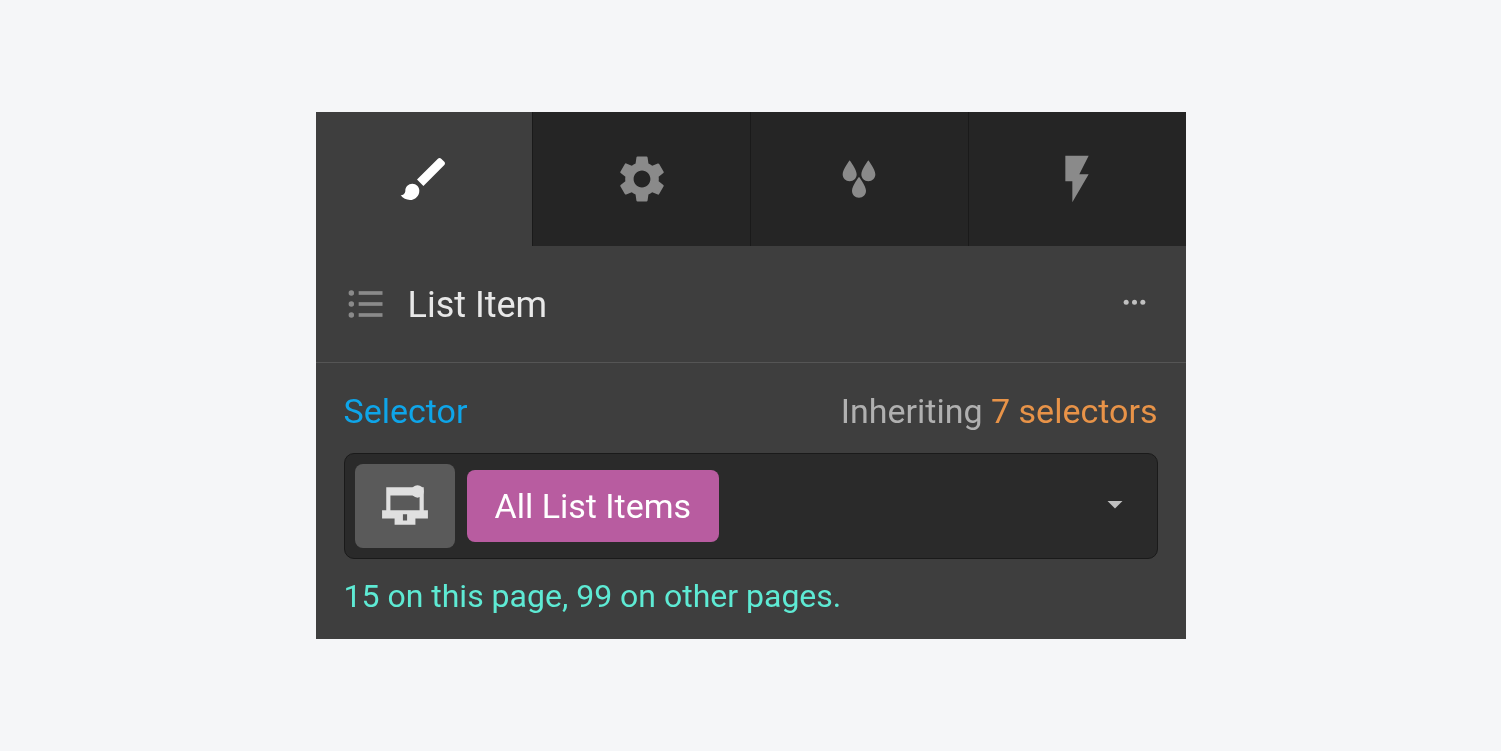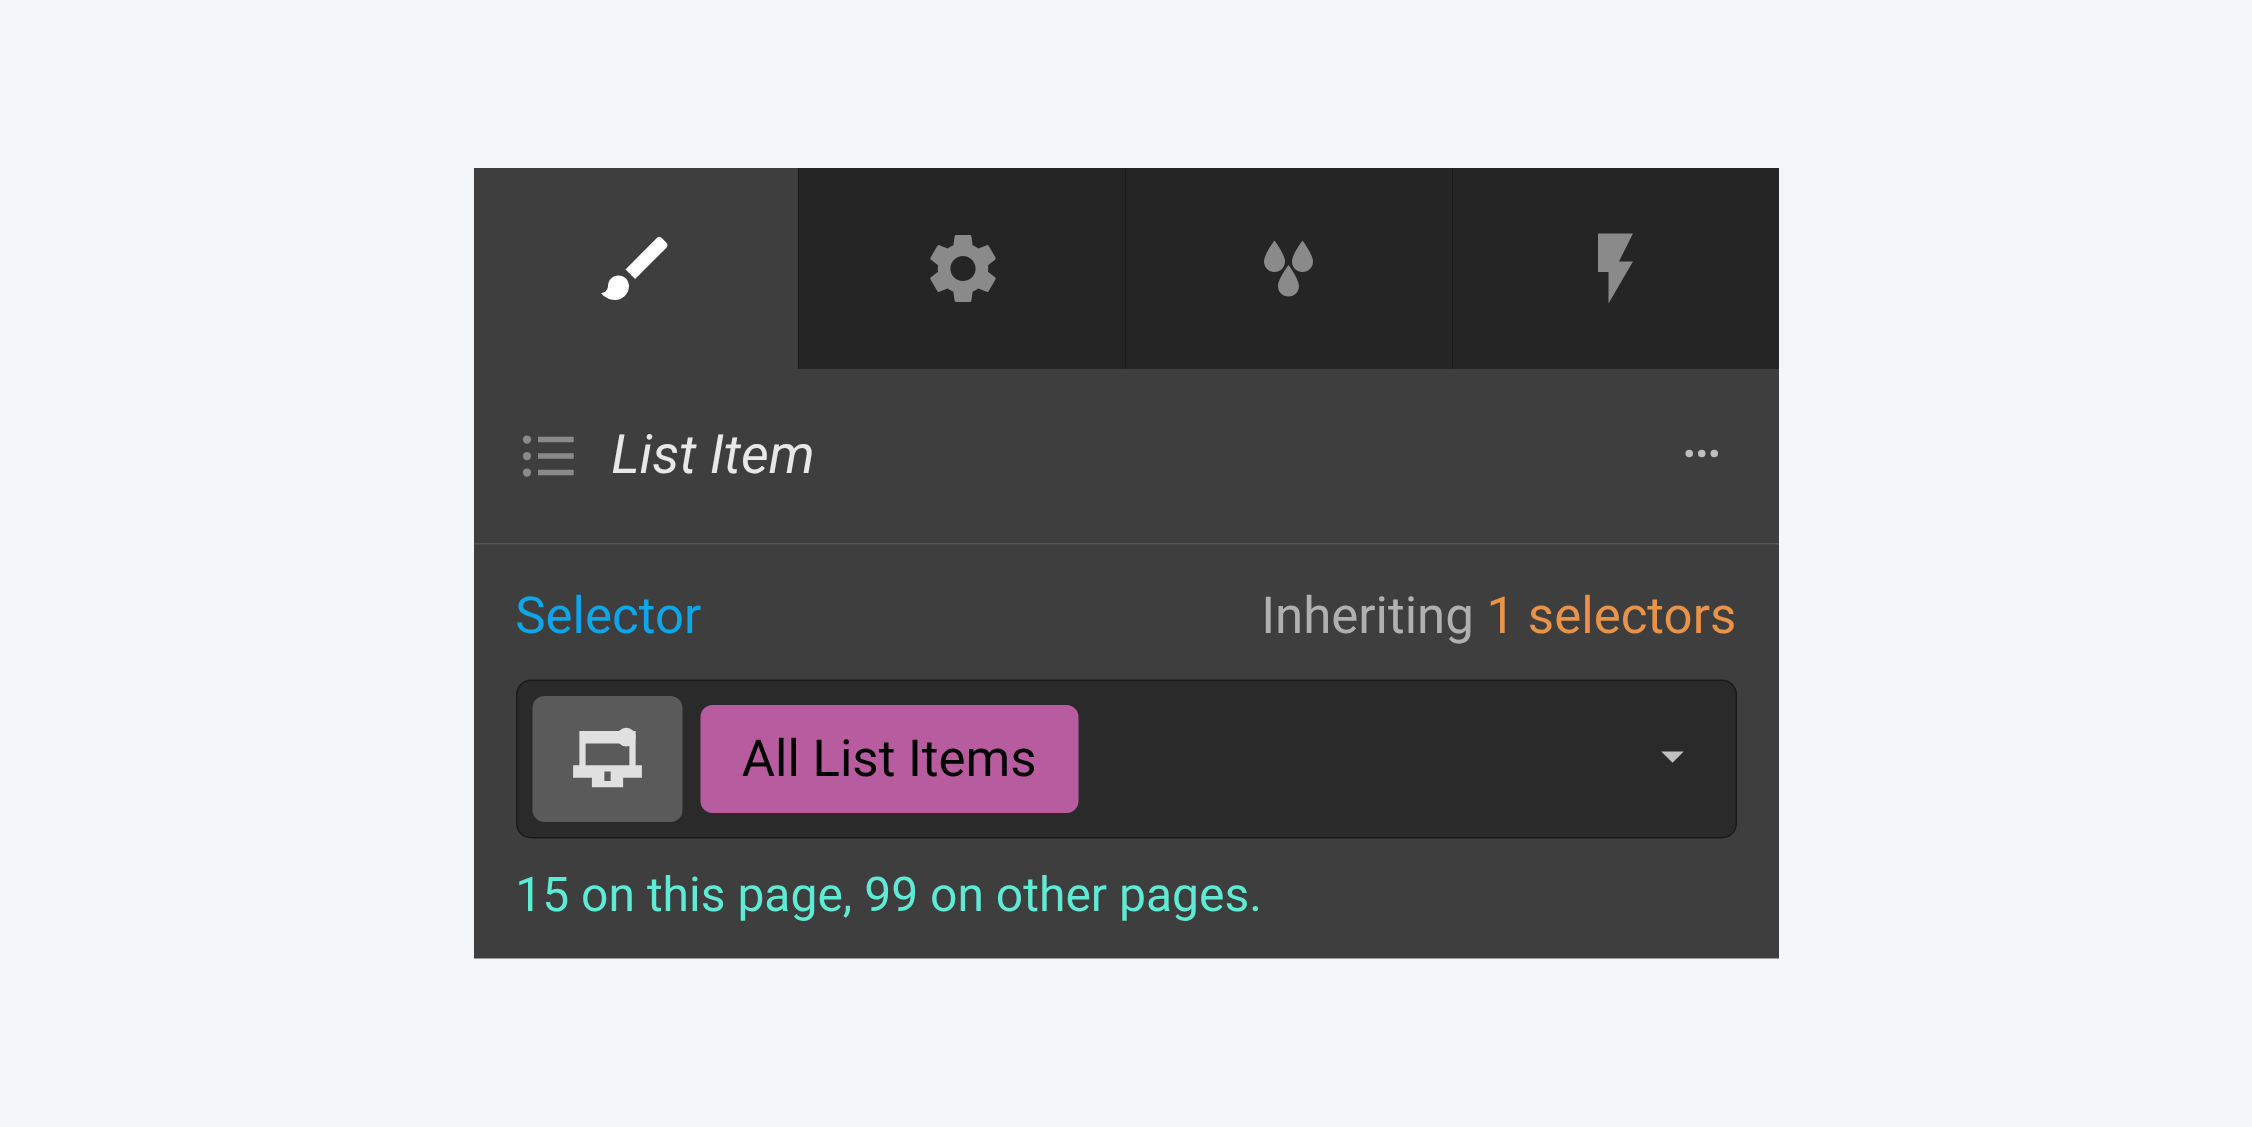--- a/index.html
+++ b/index.html
@@ -67,23 +67,22 @@
     .element-header {
       display: flex;
       align-items: center;
       justify-content: space-between;
       padding: 36px 28px;
       border-bottom: 1px solid #555;
     }
     
     .element-header-left {
       display: flex;
-      align-items: flex-start;
+      align-items: flex-end;
       gap: 20px;
-      font-style: italic;
     }
     
     .list-icon {
       width: 44px;
       height: 44px;
     }
     
     .list-icon svg {
       fill: #8a8a8a;
     }
@@ -156,21 +155,21 @@
       justify-content: center;
       cursor: pointer;
     }
     
     .desktop-btn svg {
       fill: #e0e0e0;
     }
     
     .selector-tag {
       background: #b85ca0;
-      color: #000000;
+      color: #ffffff;
       font-size: 34px;
       padding: 16px 28px;
       border-radius: 8px;
       cursor: pointer;
     }
     
     .dropdown-arrow {
       position: absolute;
       right: 24px;
       top: 50%;
@@ -238,21 +237,21 @@
       </svg>
     </div>
   </div>
 
   <div class="selector-section">
     <div class="selector-row">
       <div class="selector-label">Selector</div>
       <div class="inheriting-text">
         <span class="inheriting-label">Inheriting</span>
         <span> </span>
-        <span class="inheriting-count">1 selectors</span>
+        <span class="inheriting-count">7 selectors</span>
       </div>
     </div>
 
     <div class="selector-field">
       <div class="desktop-btn">
         <svg viewBox="0 0 24 24" width="50" height="50">
           <path d="M4 6 L4 15 L20 15 L20 6 Z M4 6 L4 4 L20 4 L20 6 M2 15 L22 15 L22 17 L14 17 L14 19 L16 19 L16 20 L8 20 L8 19 L10 19 L10 17 L2 17 Z" fill="none" stroke="#e0e0e0" stroke-width="2"></path>
           <circle cx="18" cy="5" r="3" fill="#e0e0e0"></circle>
         </svg>
       </div>

